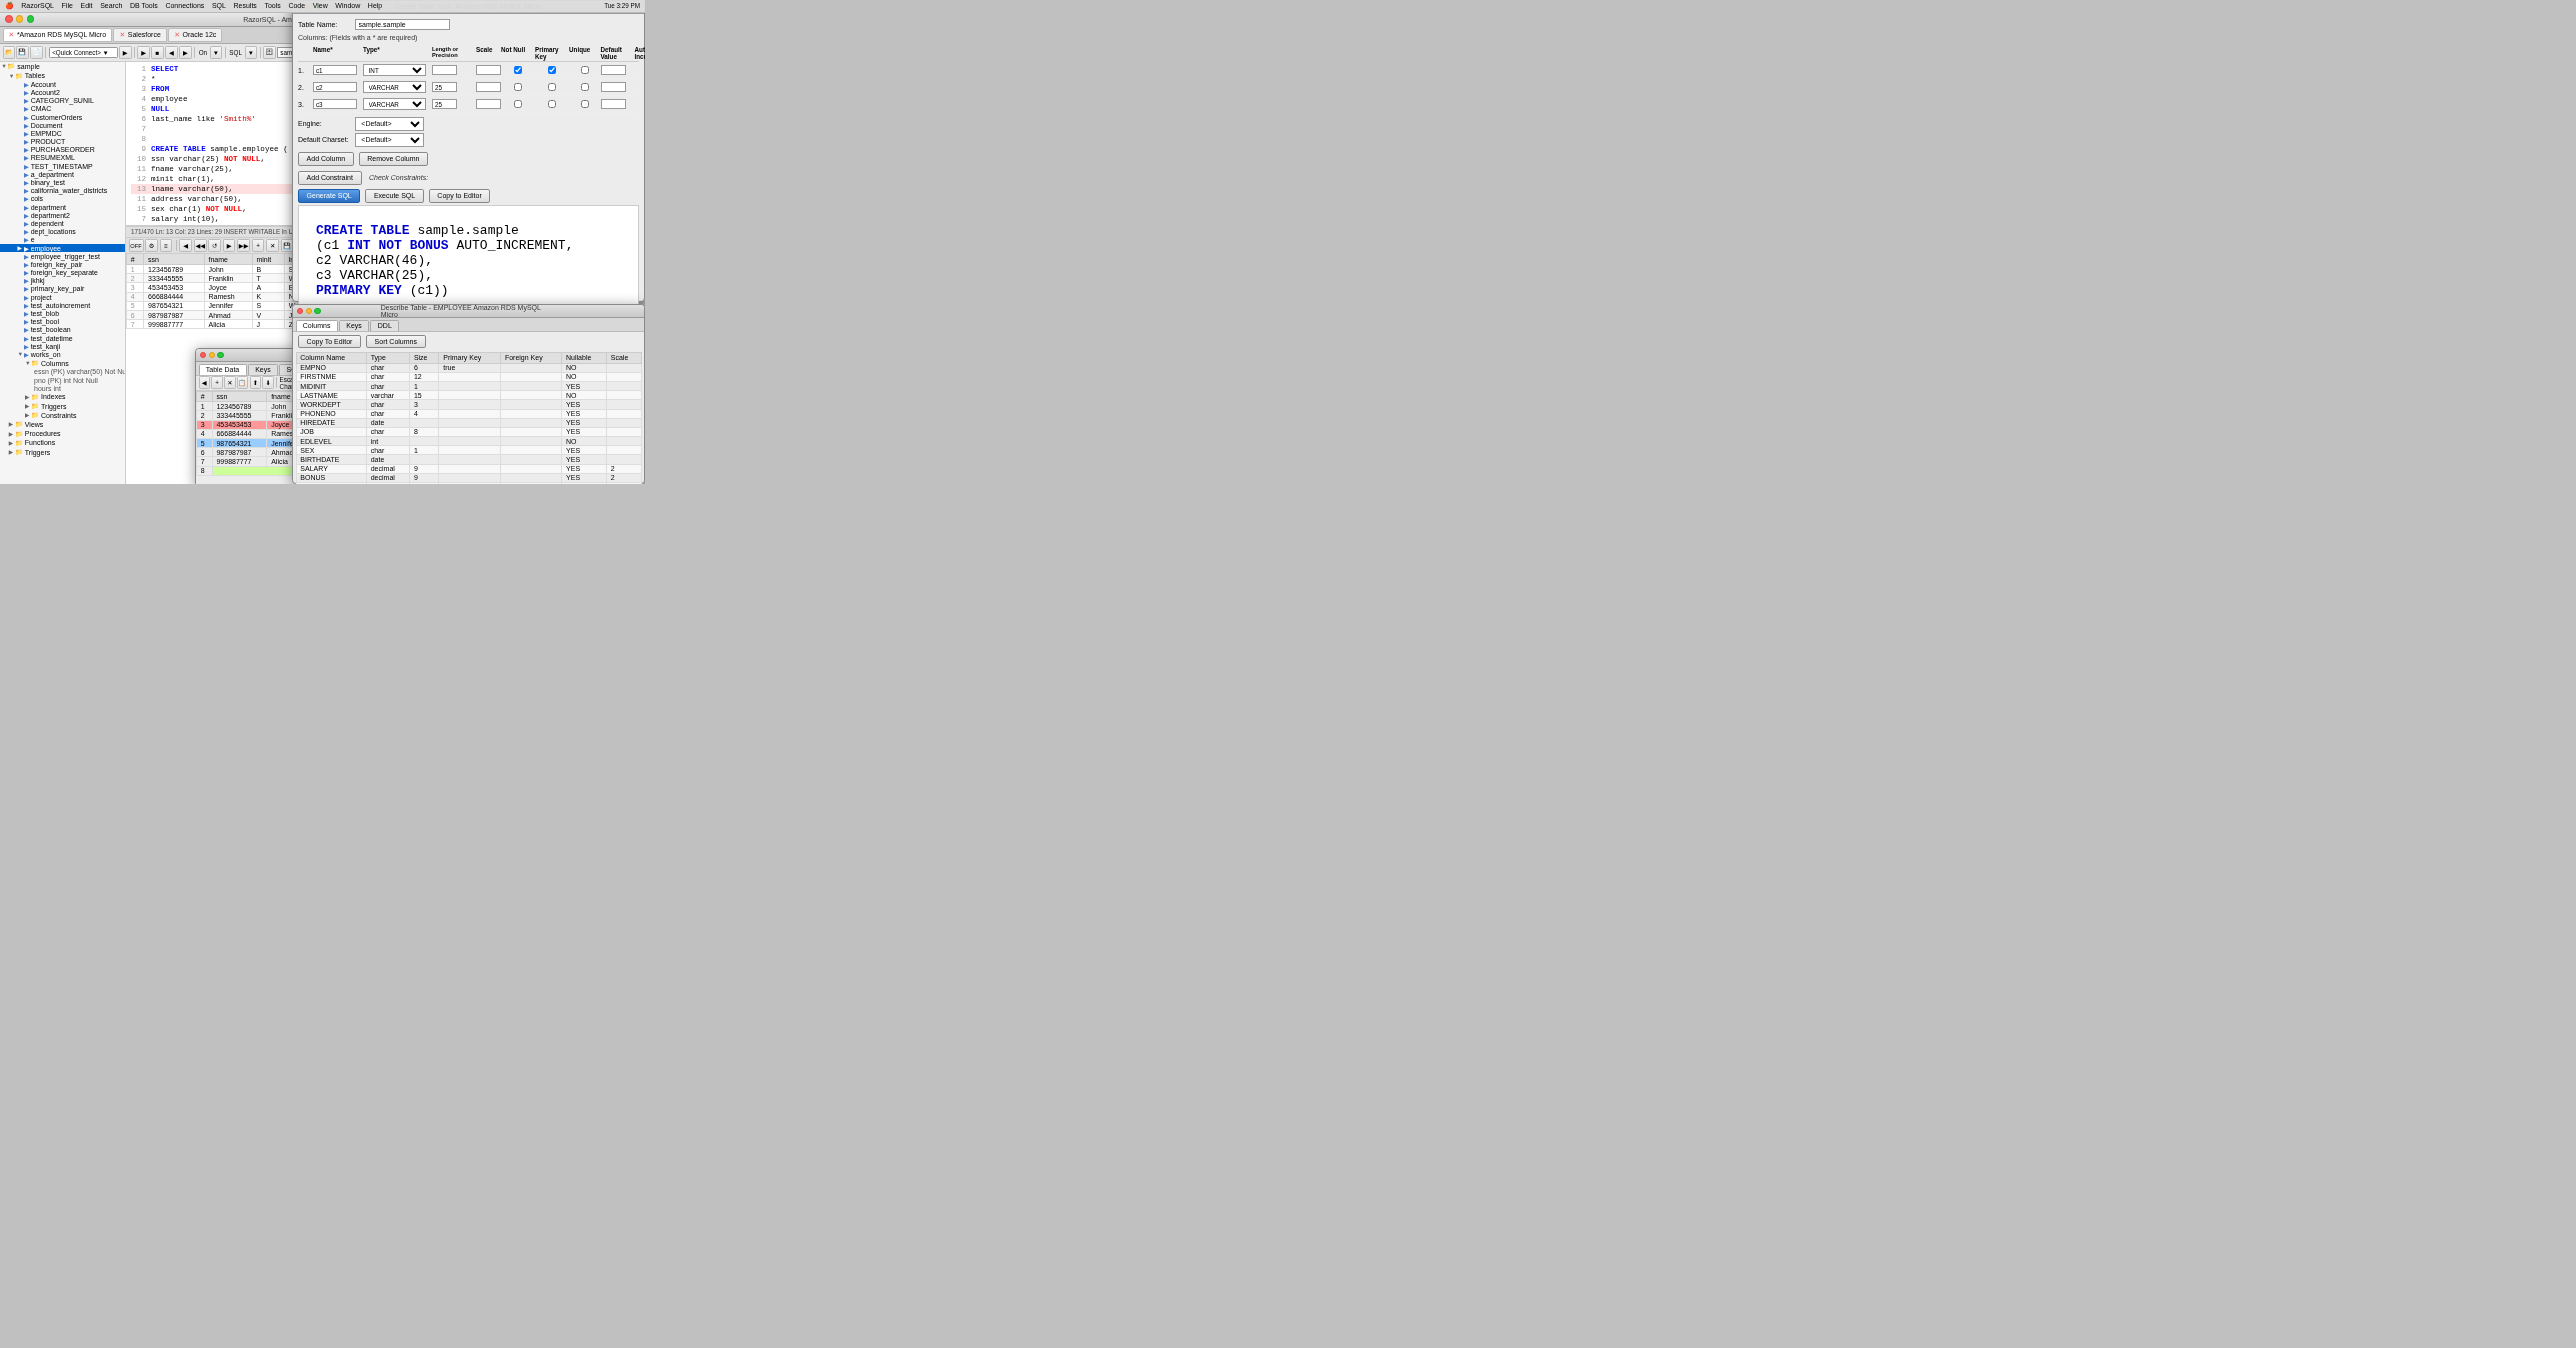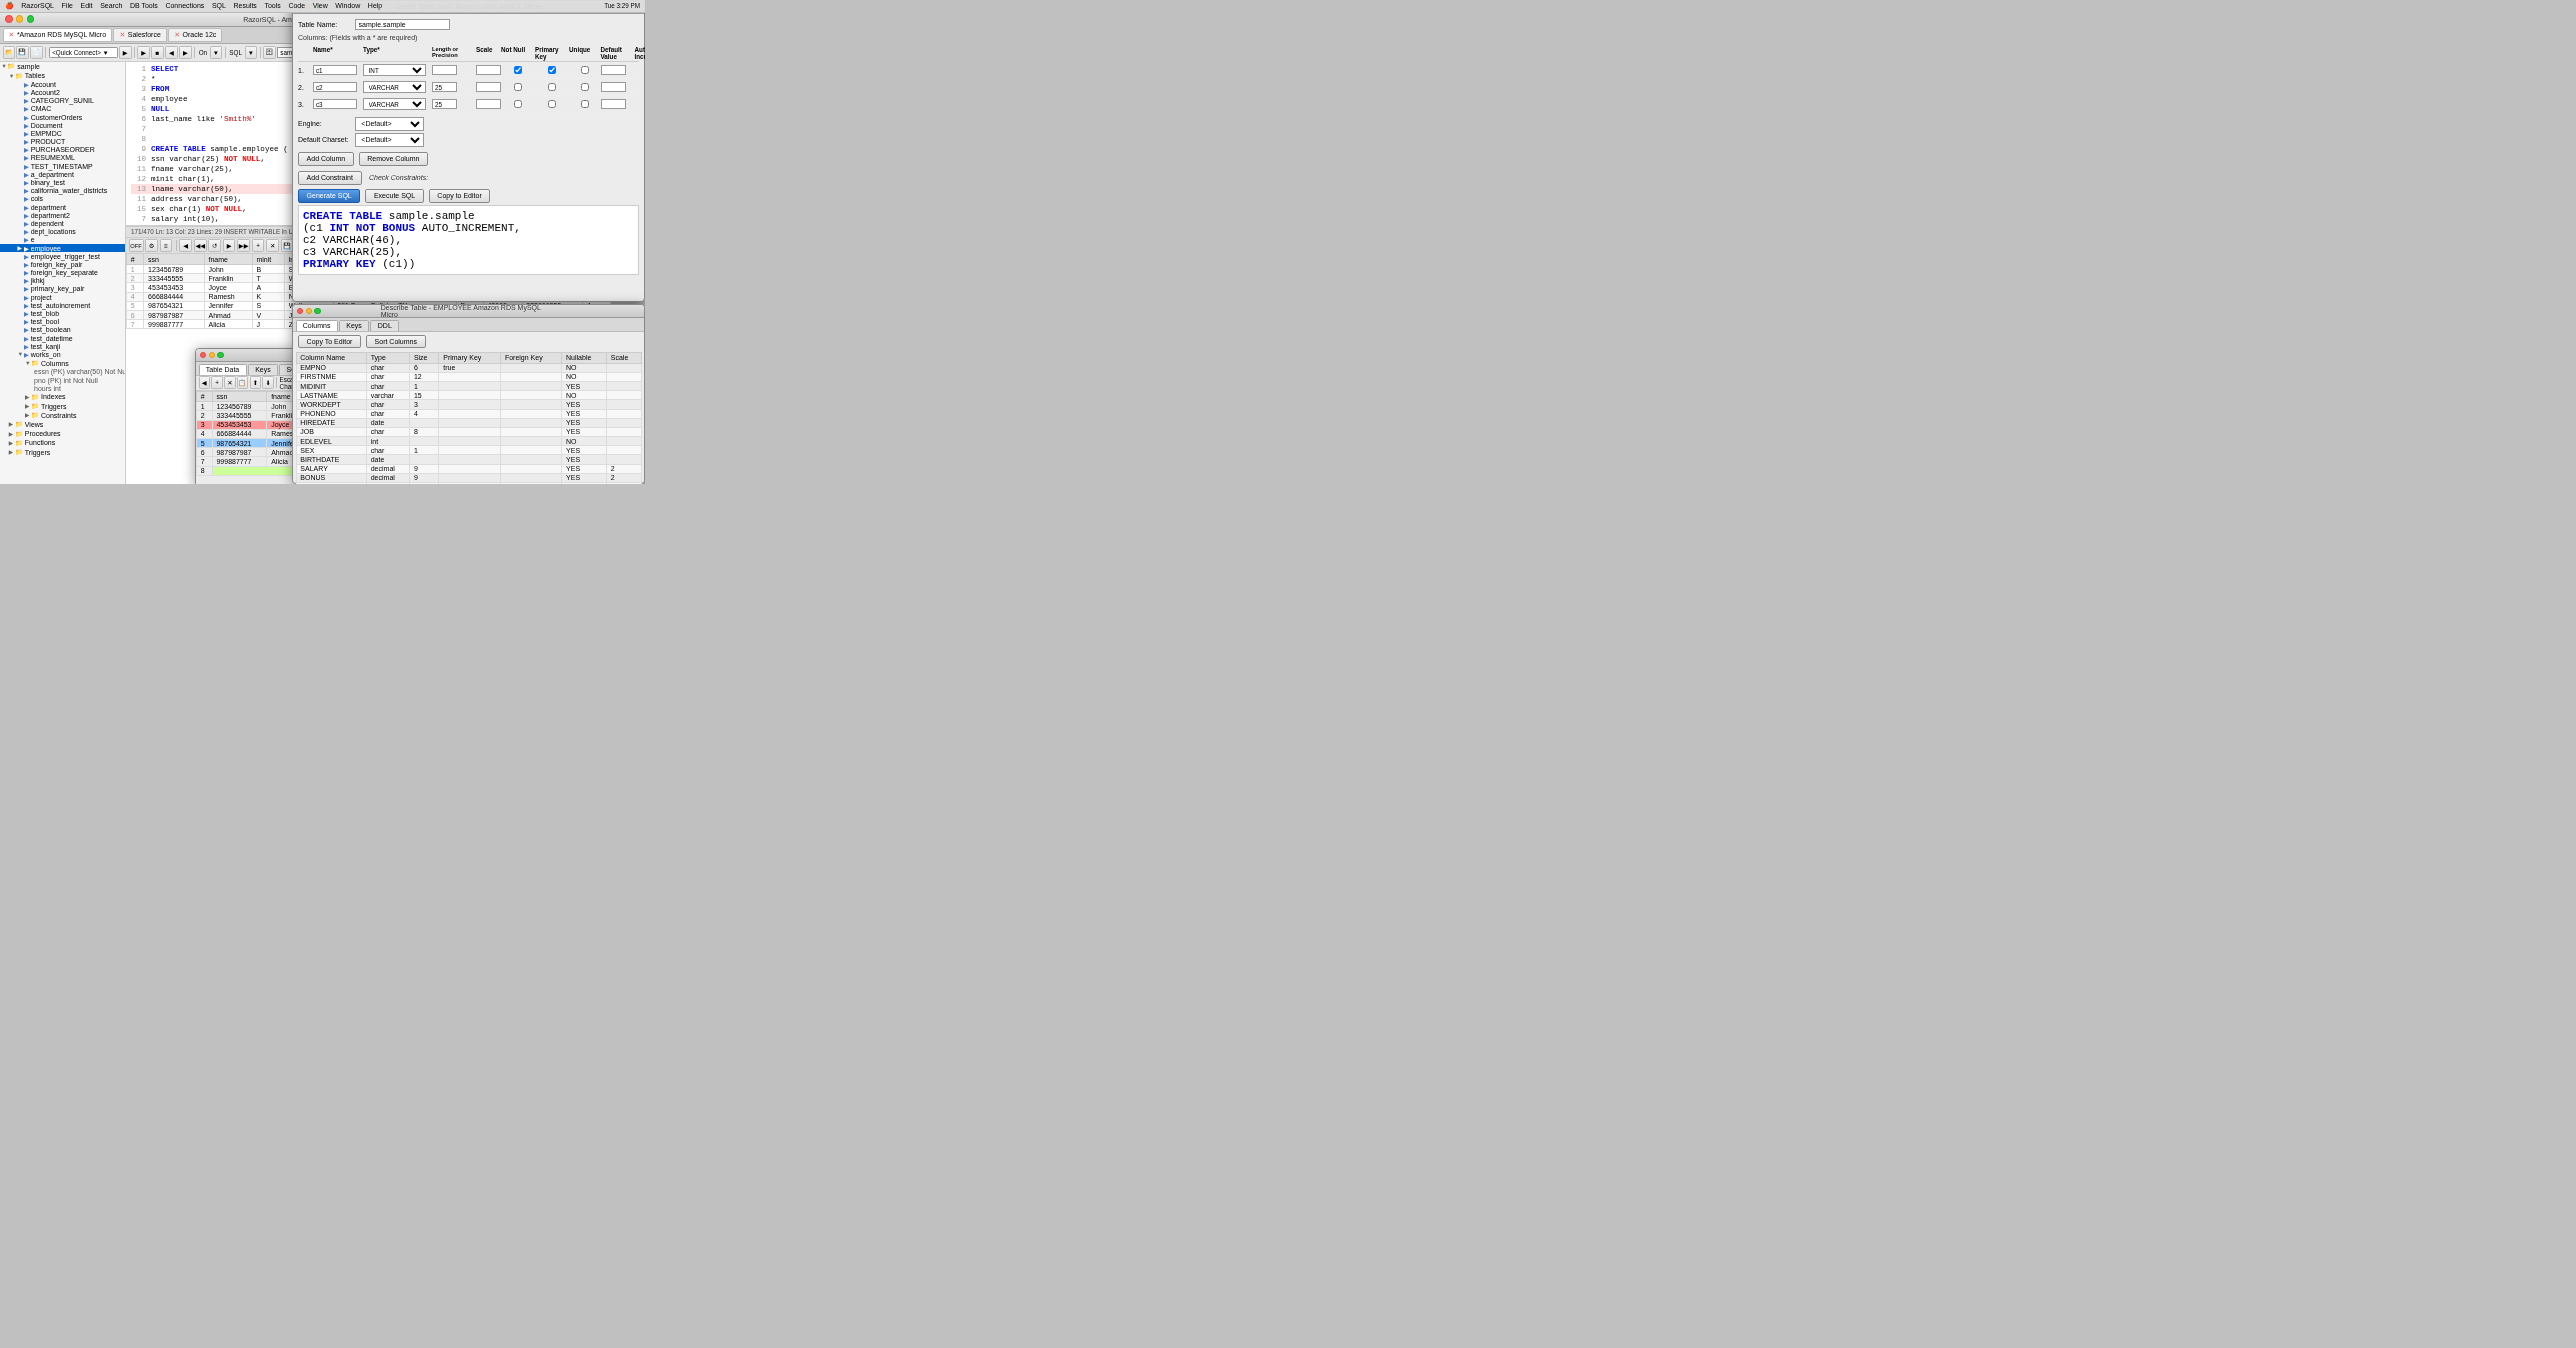--- a/index.html
+++ b/index.html
@@ -385,23 +385,23 @@
       background: linear-gradient(to bottom, #f5f5f5, #ddd);
     }
     .ct-btn.primary {
       background: linear-gradient(to bottom, #5a9de8, #2a6fc0);
       color: white;
       border-color: #1a5aaa;
     }
     .ct-sql-area {
       background: white;
       border: 0.6px solid #ccc;
-      padding: 4px;
+      padding: 17px;
       font-family: "Courier New", monospace;
-      font-size: 11px;
+      font-size: 13px;
       min-height: 50px;
       margin-top: 2.5px;
     }
     .ct-engine-row {
       display: flex;
       align-items: center;
       margin-bottom: 2.5px;
     }
     .ct-engine-label { min-width: 57px; font-size: 7px; }
     .ct-engine-select {

